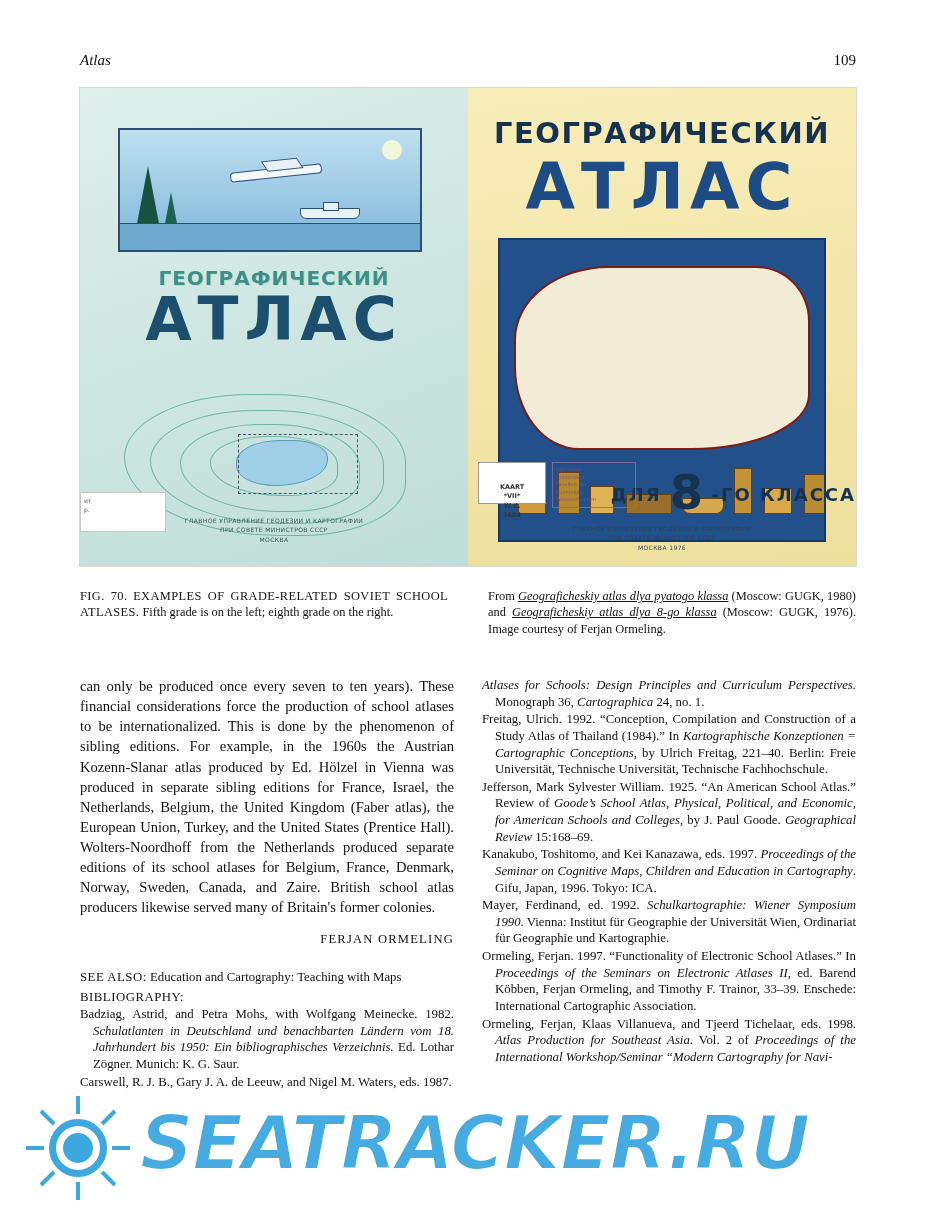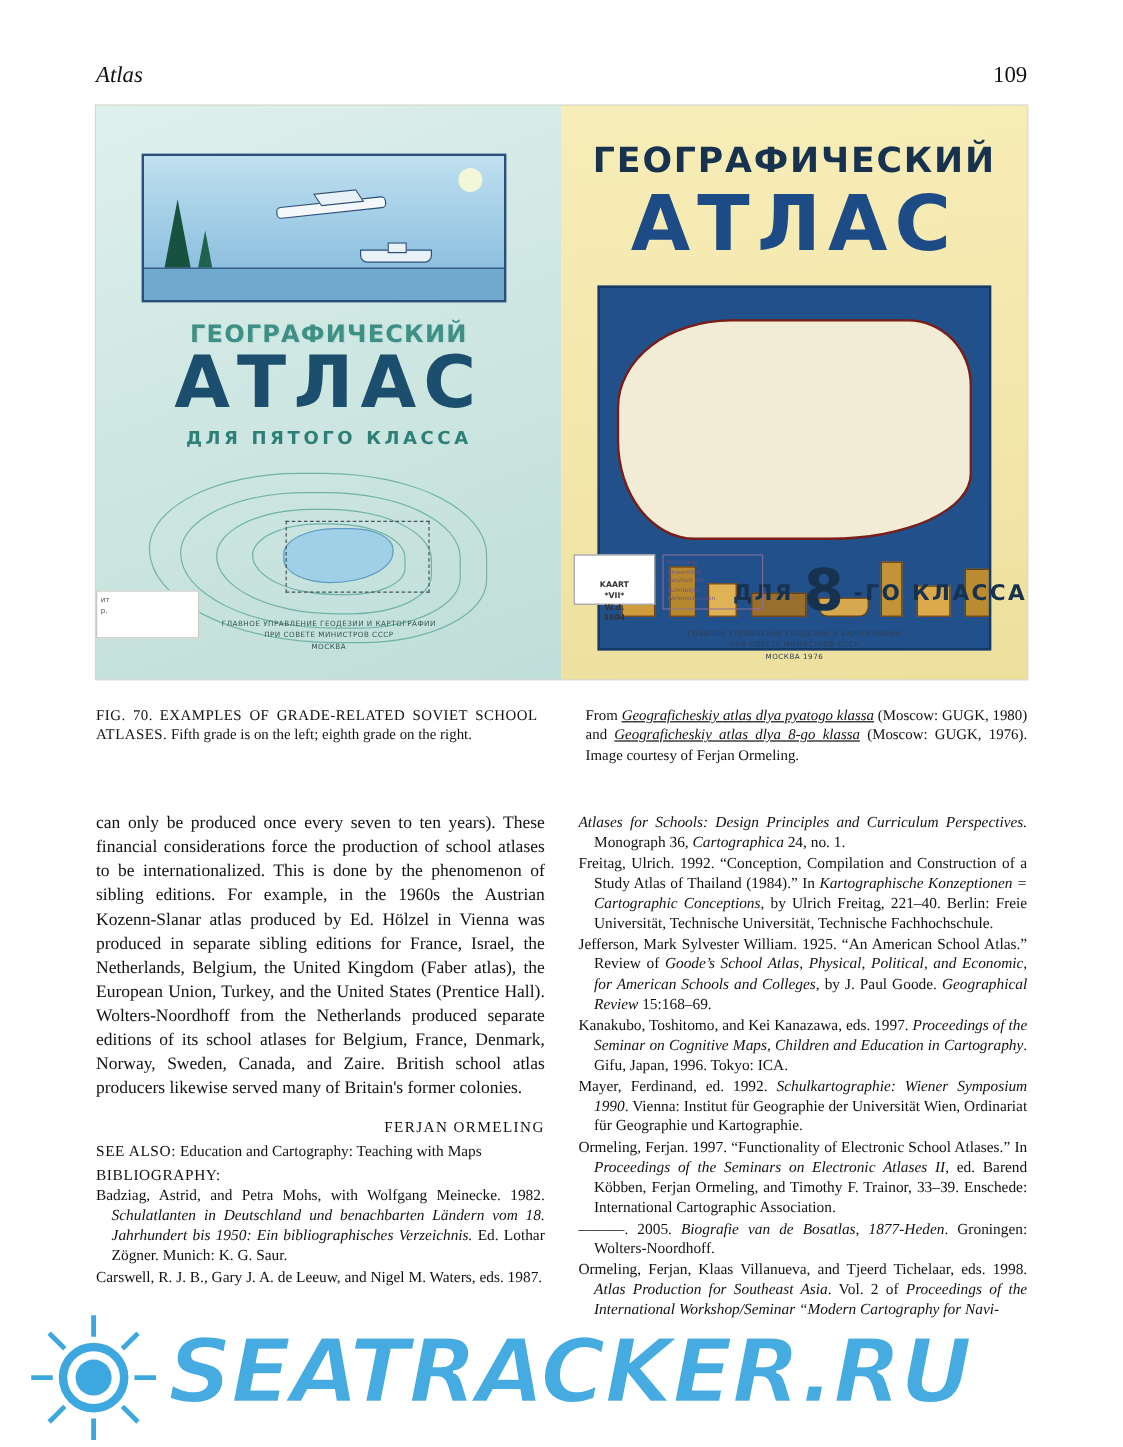--- a/index.html
+++ b/index.html
@@ -17,21 +17,21 @@
     color: #111;
   }
 
   
   .running-head {
     position: absolute;
     top: 52px;
     left: 80px;
     right: 80px;
     height: 18px;
-    font-size: 19px;
+    font-size: 15px;
   }
   .running-head .rh-left {
     position: absolute;
     left: 0;
     top: 0;
     font-style: italic;
   }
   .running-head .rh-right {
     position: absolute;
     right: 0;
@@ -413,21 +413,21 @@
     hyphens: auto;
   }
   .signature {
     margin-top: 14px;
     text-align: right;
     font-variant: small-caps;
     font-size: 12.6px;
     letter-spacing: 1.2px;
   }
   .seealso {
-    margin-top: 4px;
+    margin-top: 22px;
     font-size: 12.8px;
     line-height: 1.38;
     text-align: left;
   }
   .seealso .smallcaps { font-variant: small-caps; letter-spacing: .5px; }
   .biblabel {
     margin-top: 4px;
     font-size: 12.8px;
     font-variant: small-caps;
     letter-spacing: .5px;
@@ -490,21 +490,20 @@
       <div class="lc-illus">
         <div class="sun"></div>
         <div class="plane"></div>
         <div class="ship"></div>
         <div class="tree"></div>
         <div class="tree t2"></div>
         <div class="water"></div>
       </div>
       <div class="lc-title-1">ГЕОГРАФИЧЕСКИЙ</div>
       <div class="lc-title-2">АТЛАС</div>
-      <div class="lc-title-3">ДЛЯ ПЯТОГО КЛАССА</div>
       <div class="lc-map">
         <div class="contour" style="left:18px;  top:6px;   width:280px; height:140px;"></div>
         <div class="contour" style="left:44px;  top:22px;  width:232px; height:112px;"></div>
         <div class="contour" style="left:74px;  top:36px;  width:178px; height:86px;"></div>
         <div class="contour" style="left:104px; top:48px;  width:126px; height:58px;"></div>
         <div class="lake"></div>
         <div class="dashbox"></div>
       </div>
       <div class="lc-imprint">
         ГЛАВНОЕ УПРАВЛЕНИЕ ГЕОДЕЗИИ И КАРТОГРАФИИ<br>ПРИ СОВЕТЕ МИНИСТРОВ СССР<br>МОСКВА
@@ -569,21 +568,20 @@
         </div>
     </div>
     <div class="col">
       <div>
           <div class="bib-entry"><i>Atlases for Schools: Design Principles and Curriculum Perspectives.</i><span> Monograph 36, </span><i>Cartographica</i><span> 24, no. 1.</span></div>
           <div class="bib-entry"><span>Freitag, Ulrich. 1992. “Conception, Compilation and Construction of a Study Atlas of Thailand (1984).” In </span><i>Kartographische Konzeptionen = Cartographic Conceptions</i><span>, by Ulrich Freitag, 221–40. Berlin: Freie Universität, Technische Universität, Technische Fachhochschule.</span></div>
           <div class="bib-entry"><span>Jefferson, Mark Sylvester William. 1925. “An American School Atlas.” Review of </span><i>Goode’s School Atlas, Physical, Political, and Economic, for American Schools and Colleges</i><span>, by J. Paul Goode. </span><i>Geographical Review</i><span> 15:168–69.</span></div>
           <div class="bib-entry"><span>Kanakubo, Toshitomo, and Kei Kanazawa, eds. 1997. </span><i>Proceedings of the Seminar on Cognitive Maps, Children and Education in Cartography</i><span>. Gifu, Japan, 1996. Tokyo: ICA.</span></div>
           <div class="bib-entry"><span>Mayer, Ferdinand, ed. 1992. </span><i>Schulkartographie: Wiener Symposium 1990</i><span>. Vienna: Institut für Geographie der Universität Wien, Ordinariat für Geographie und Kartographie.</span></div>
           <div class="bib-entry"><span>Ormeling, Ferjan. 1997. “Functionality of Electronic School Atlases.” In </span><i>Proceedings of the Seminars on Electronic Atlases II</i><span>, ed. Barend Köbben, Ferjan Ormeling, and Timothy F. Trainor, 33–39. Enschede: International Cartographic Association.</span></div>
-          <div class="bib-entry"><span>———. 2005. </span><i>Biografie van de Bosatlas, 1877-Heden</i><span>. Groningen: Wolters-Noordhoff.</span></div>
           <div class="bib-entry"><span>Ormeling, Ferjan, Klaas Villanueva, and Tjeerd Tichelaar, eds. 1998. </span><i>Atlas Production for Southeast Asia</i><span>. Vol. 2 of </span><i>Proceedings of the International Workshop/Seminar “Modern Cartography for Navi-</i></div>
         </div>
     </div>
   </div>
 
   <div class="watermark">
     <svg class="wm-sun" viewBox="0 0 108 108">
       <g fill="#3da7e0" stroke="#ffffff" stroke-width="2">
         <circle cx="54" cy="54" r="30"></circle>
       </g>

